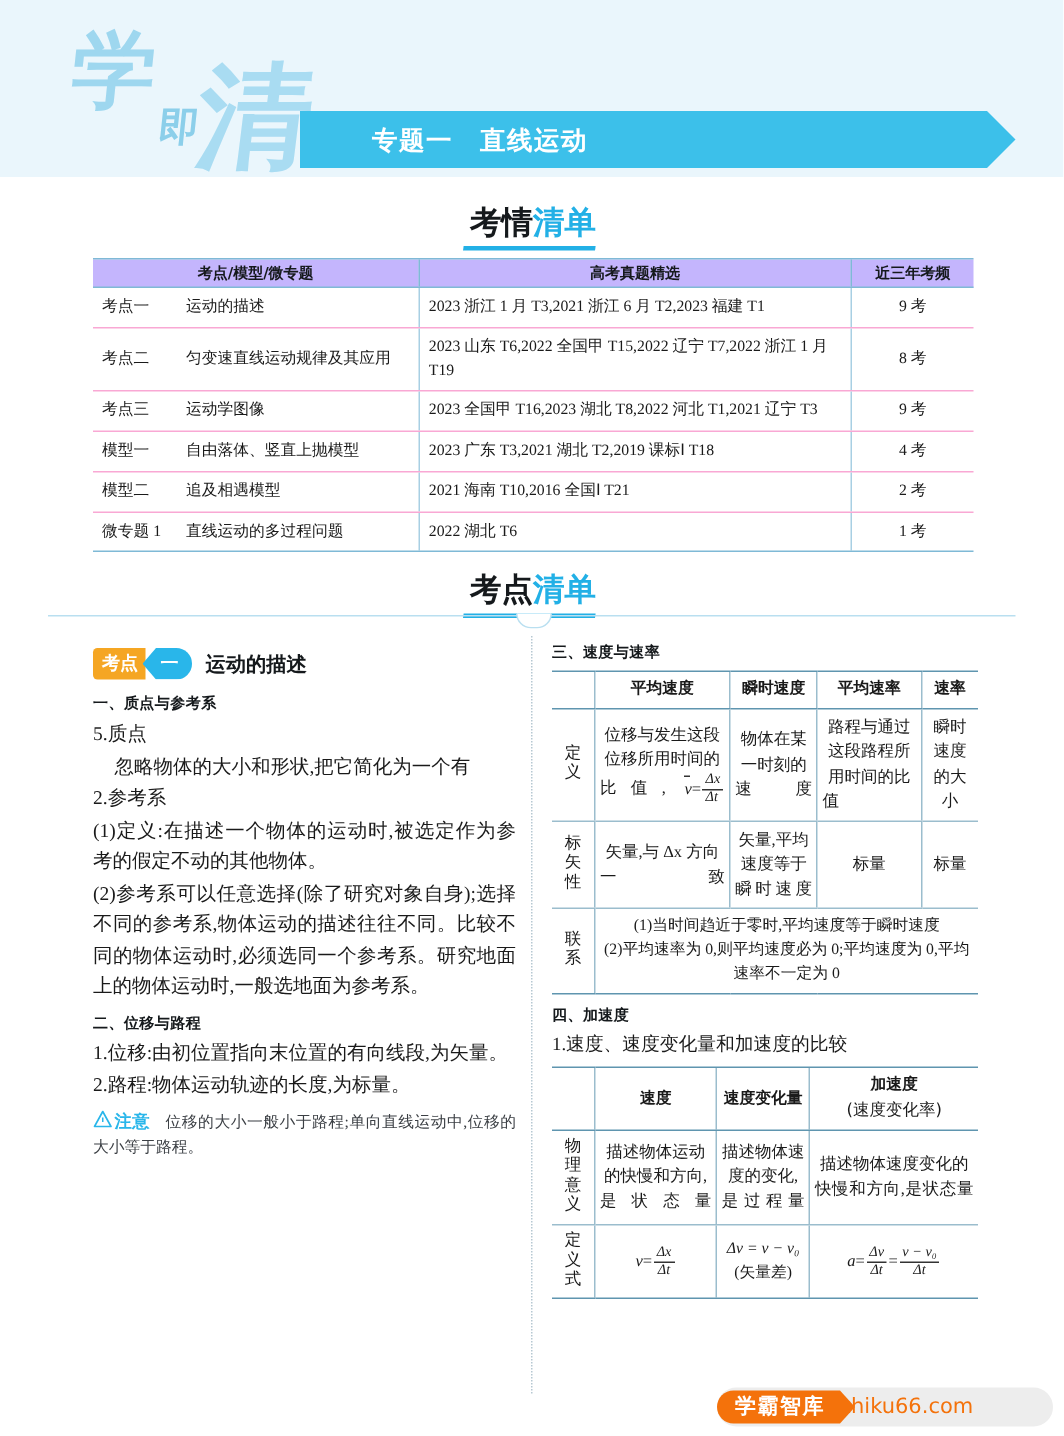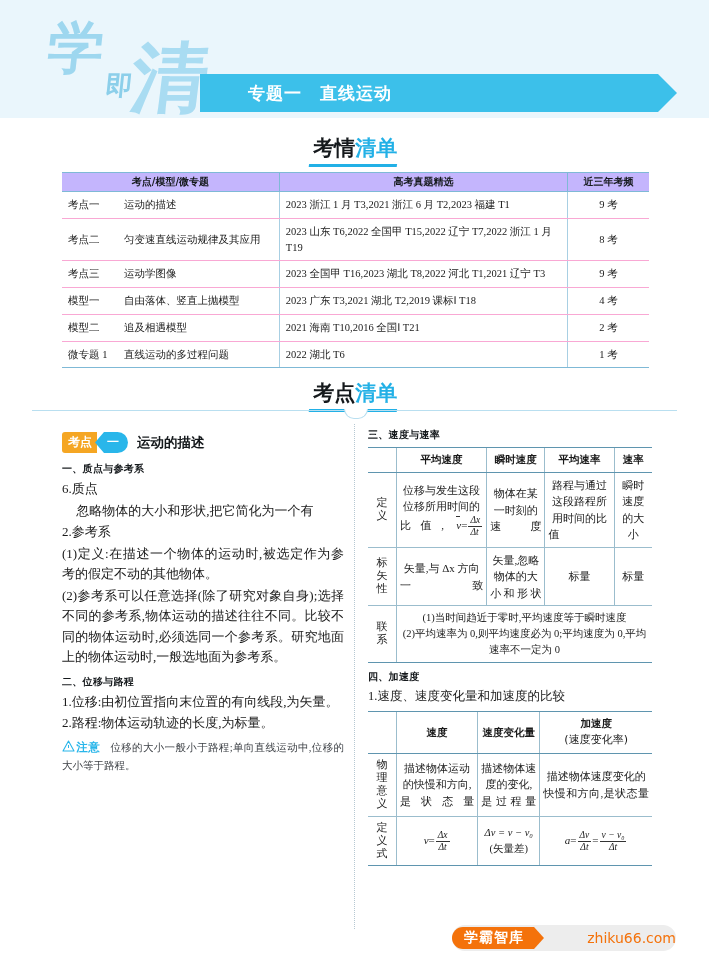--- a/index.html
+++ b/index.html
@@ -318,27 +318,26 @@
   .ovl::after {
     content: "";
     position: absolute;
     left: 0; right: 1px; top: -1px;
     border-top: 1px solid #333;
   }
 
   
   .footer {
     position: absolute;
-    left: 452px; top: 925px;
+    left: 478px; top: 925px;
     width: 224px; height: 26px;
     background: #ededed;
     border-radius: 13px;
     display: flex;
     align-items: center;
-    justify-content: space-between;
   }
   .footer-badge {
     background: #f4720b;
     color: #ffffff;
     font-family: "DejaVu Sans", sans-serif;
     font-weight: bold;
     font-size: 14px;
     padding: 2px 10px 2px 12px;
     border-radius: 13px 0 0 13px;
     letter-spacing: 1px;
@@ -433,21 +432,21 @@
 <div class="col-divider"></div>
 
 <div class="col-left">
   <div class="kd-badge-row">
     <span class="kd-badge">考点</span>
     <span class="kd-num">一</span>
     <span class="kd-title">运动的描述</span>
   </div>
 
   <h3 class="sub">一、质点与参考系</h3>
-  <p class="body">6.质点</p>
+  <p class="body">5.质点</p>
   <p class="body indent">忽略物体的大小和形状,把它简化为一个有</p>
   <p class="body">2.参考系</p>
   <p class="body">(1)定义:在描述一个物体的运动时,被选定作为参考的假定不动的其他物体。</p>
   <p class="body">(2)参考系可以任意选择(除了研究对象自身);选择不同的参考系,物体运动的描述往往不同。比较不同的物体运动时,必须选同一个参考系。研究地面上的物体运动时,一般选地面为参考系。</p>
 
   <h3 class="sub">二、位移与路程</h3>
   <p class="body hang">1.位移:由初位置指向末位置的有向线段,为矢量。</p>
   <p class="body hang">2.路程:物体运动轨迹的长度,为标量。</p>
 
   <div class="note">
@@ -486,21 +485,21 @@
         </td>
         <td class="jt">物体在某一时刻的速度</td>
         <td class="jt">路程与通过这段路程所用时间的比值</td>
         <td>瞬时速度的大小</td>
       </tr>
       <tr>
         <td class="rowhead">
           <span class="vtext">标矢性</span>
         </td>
         <td class="jt">矢量,与 Δx 方向一致</td>
-        <td class="jt">矢量,忽略物体的大小和形状</td>
+        <td class="jt">矢量,平均速度等于瞬时速度</td>
         <td>标量</td>
         <td>标量</td>
       </tr>
       <tr>
         <td class="rowhead">
           <span class="vtext">联系</span>
         </td>
         <td class="lt" colspan="4">
           <div>(1)当时间趋近于零时,平均速度等于瞬时速度</div>
           <div>(2)平均速率为 0,则平均速度必为 0;平均速度为 0,平均速率不一定为 0</div>

